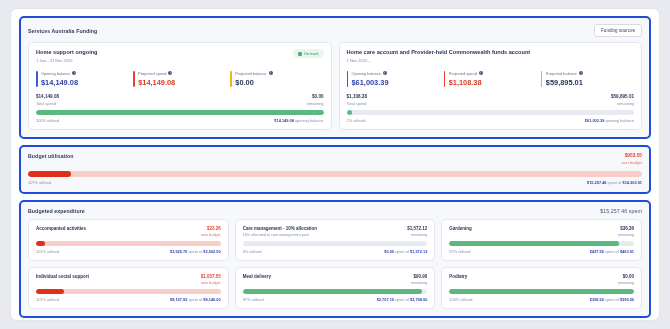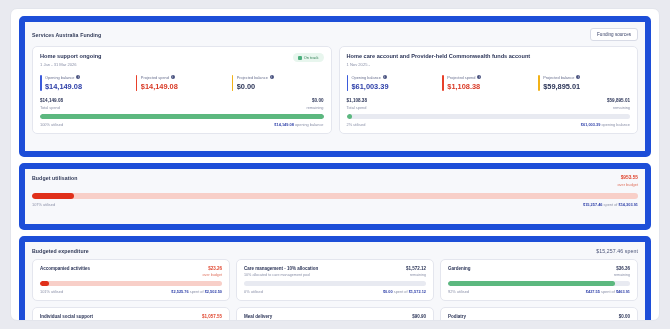--- a/index.html
+++ b/index.html
@@ -22,23 +22,23 @@
     flex: 1;
     padding: 7px 8px 8px 8px;
     display: flex; flex-direction: column;
     gap: 6px;
     overflow: hidden;
   }
 
   
   .panel {
     background: #f7f8fb;
-    border: 6px solid #1d4ed8;
+    border: 2px solid #1d4ed8;
     border-radius: 5px;
-    padding: 6px 7px 17px 7px;
+    padding: 6px 7px 7px 7px;
   }
   .panel-head {
     display: flex; align-items: center; justify-content: space-between;
     margin-bottom: 5px;
   }
   .panel-title {
     font-size: 5.2px; font-weight: bold; color: #2f3856;
     letter-spacing: .1px;
   }
   .funding-btn {

